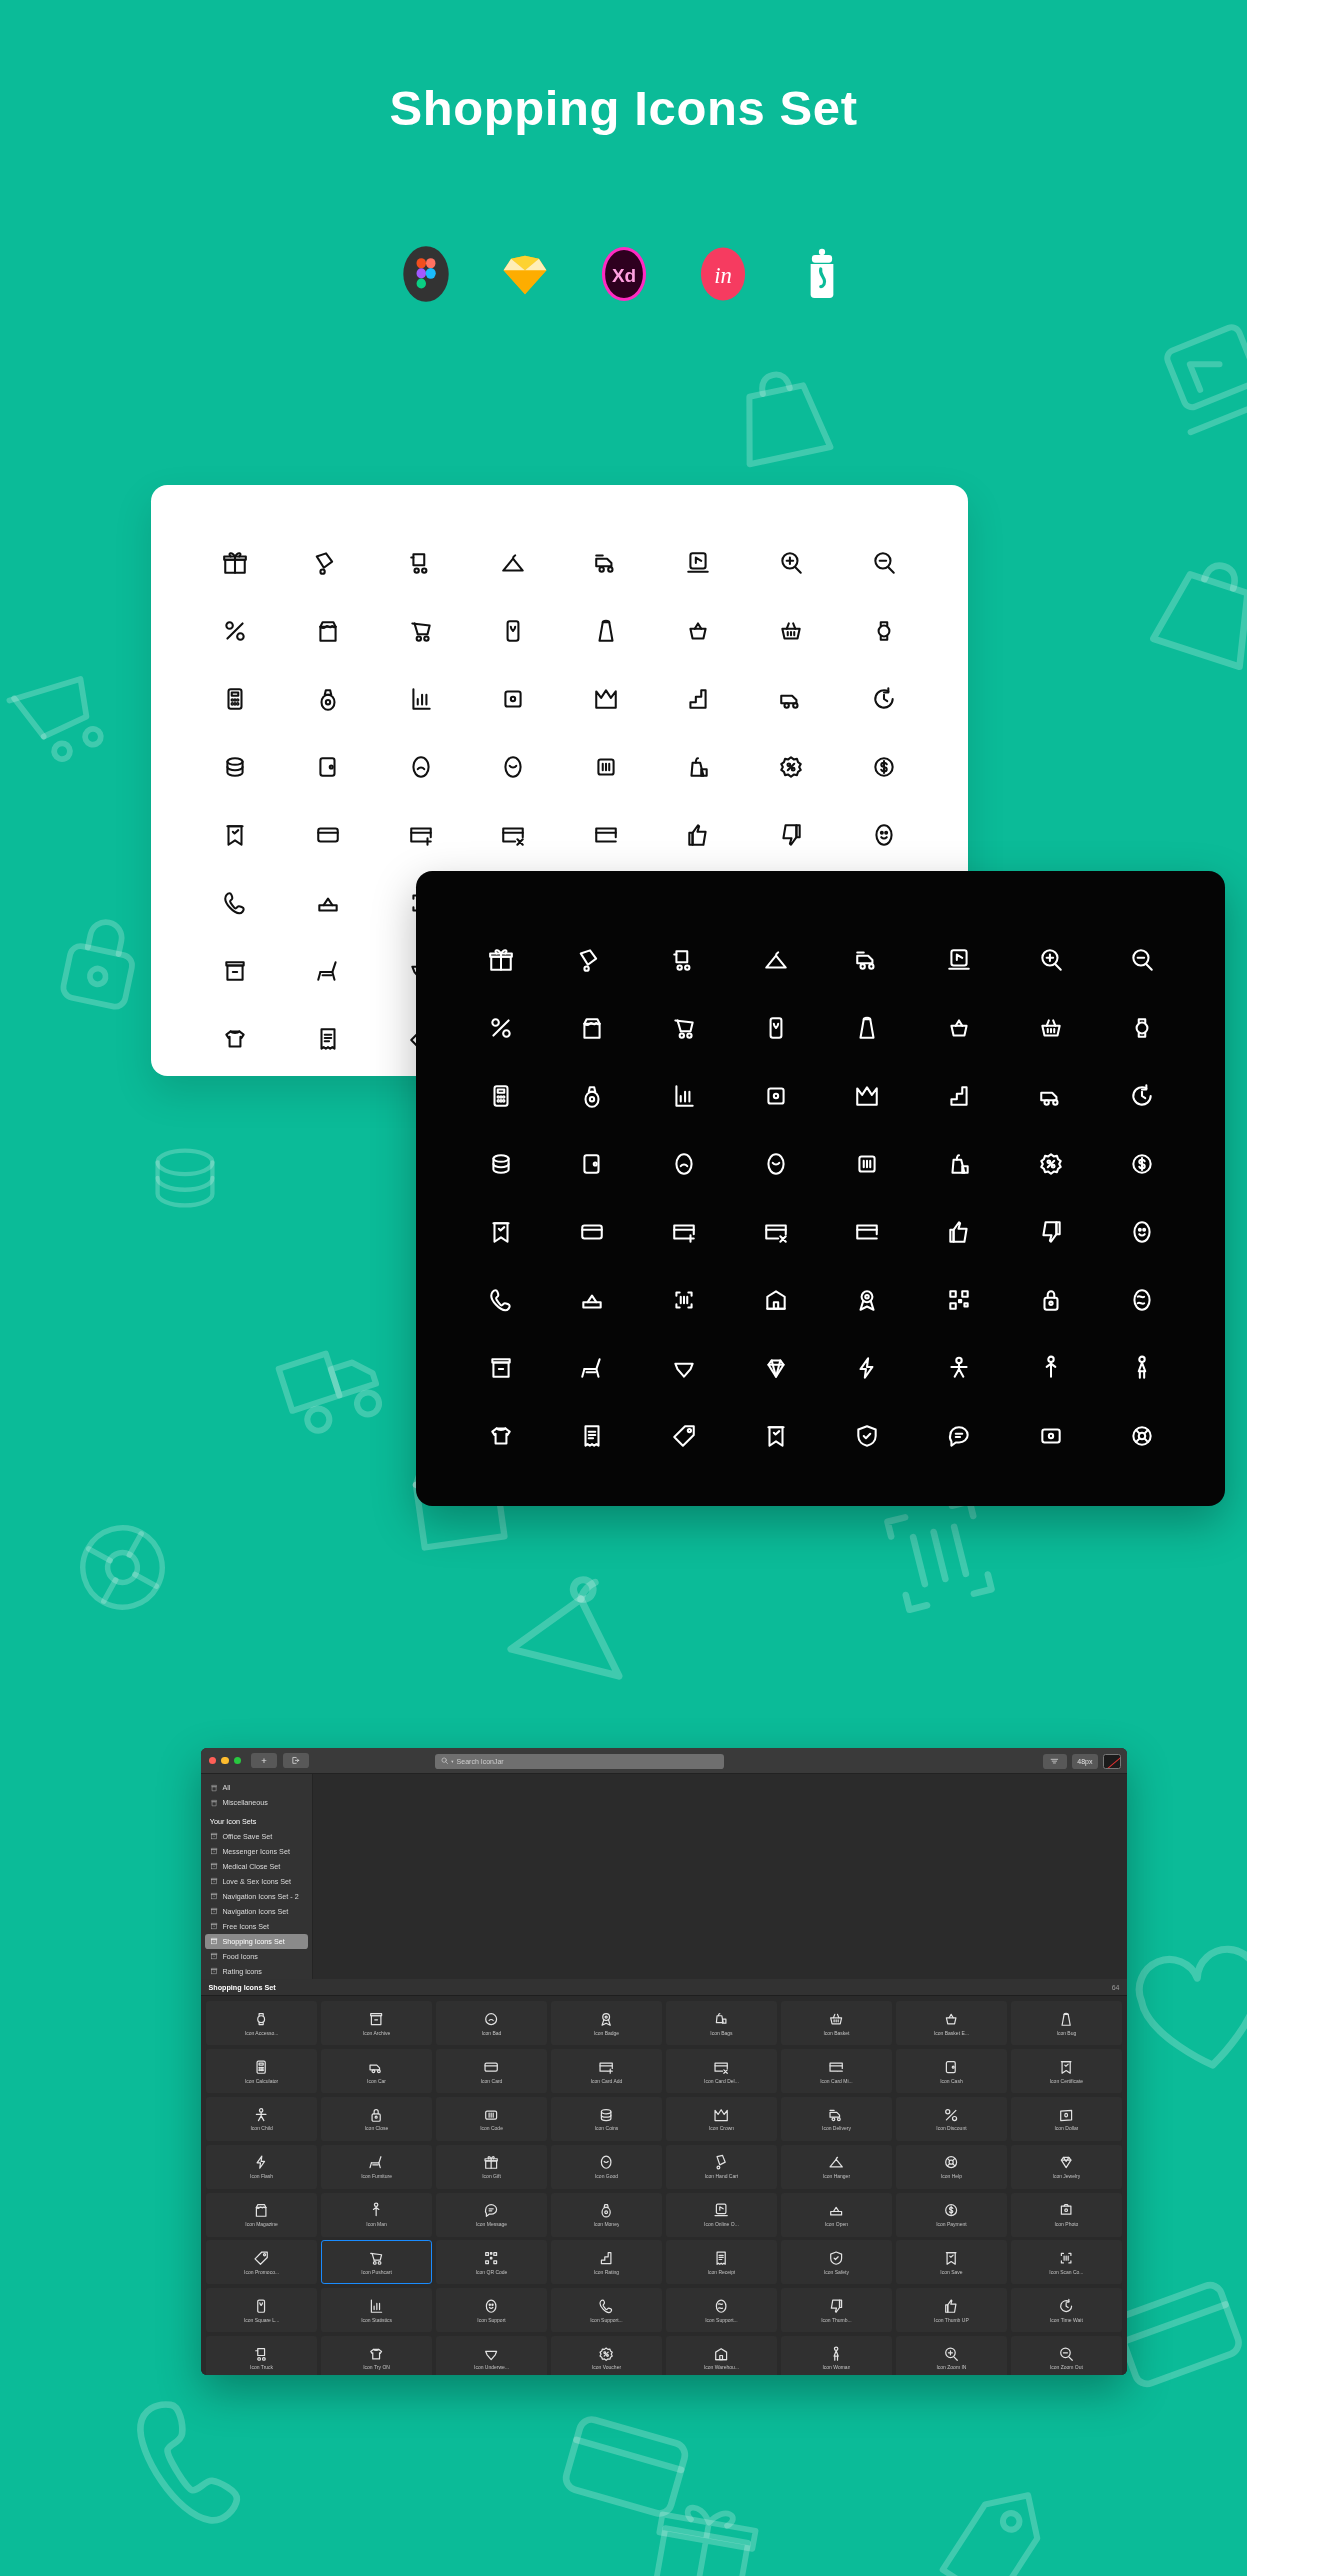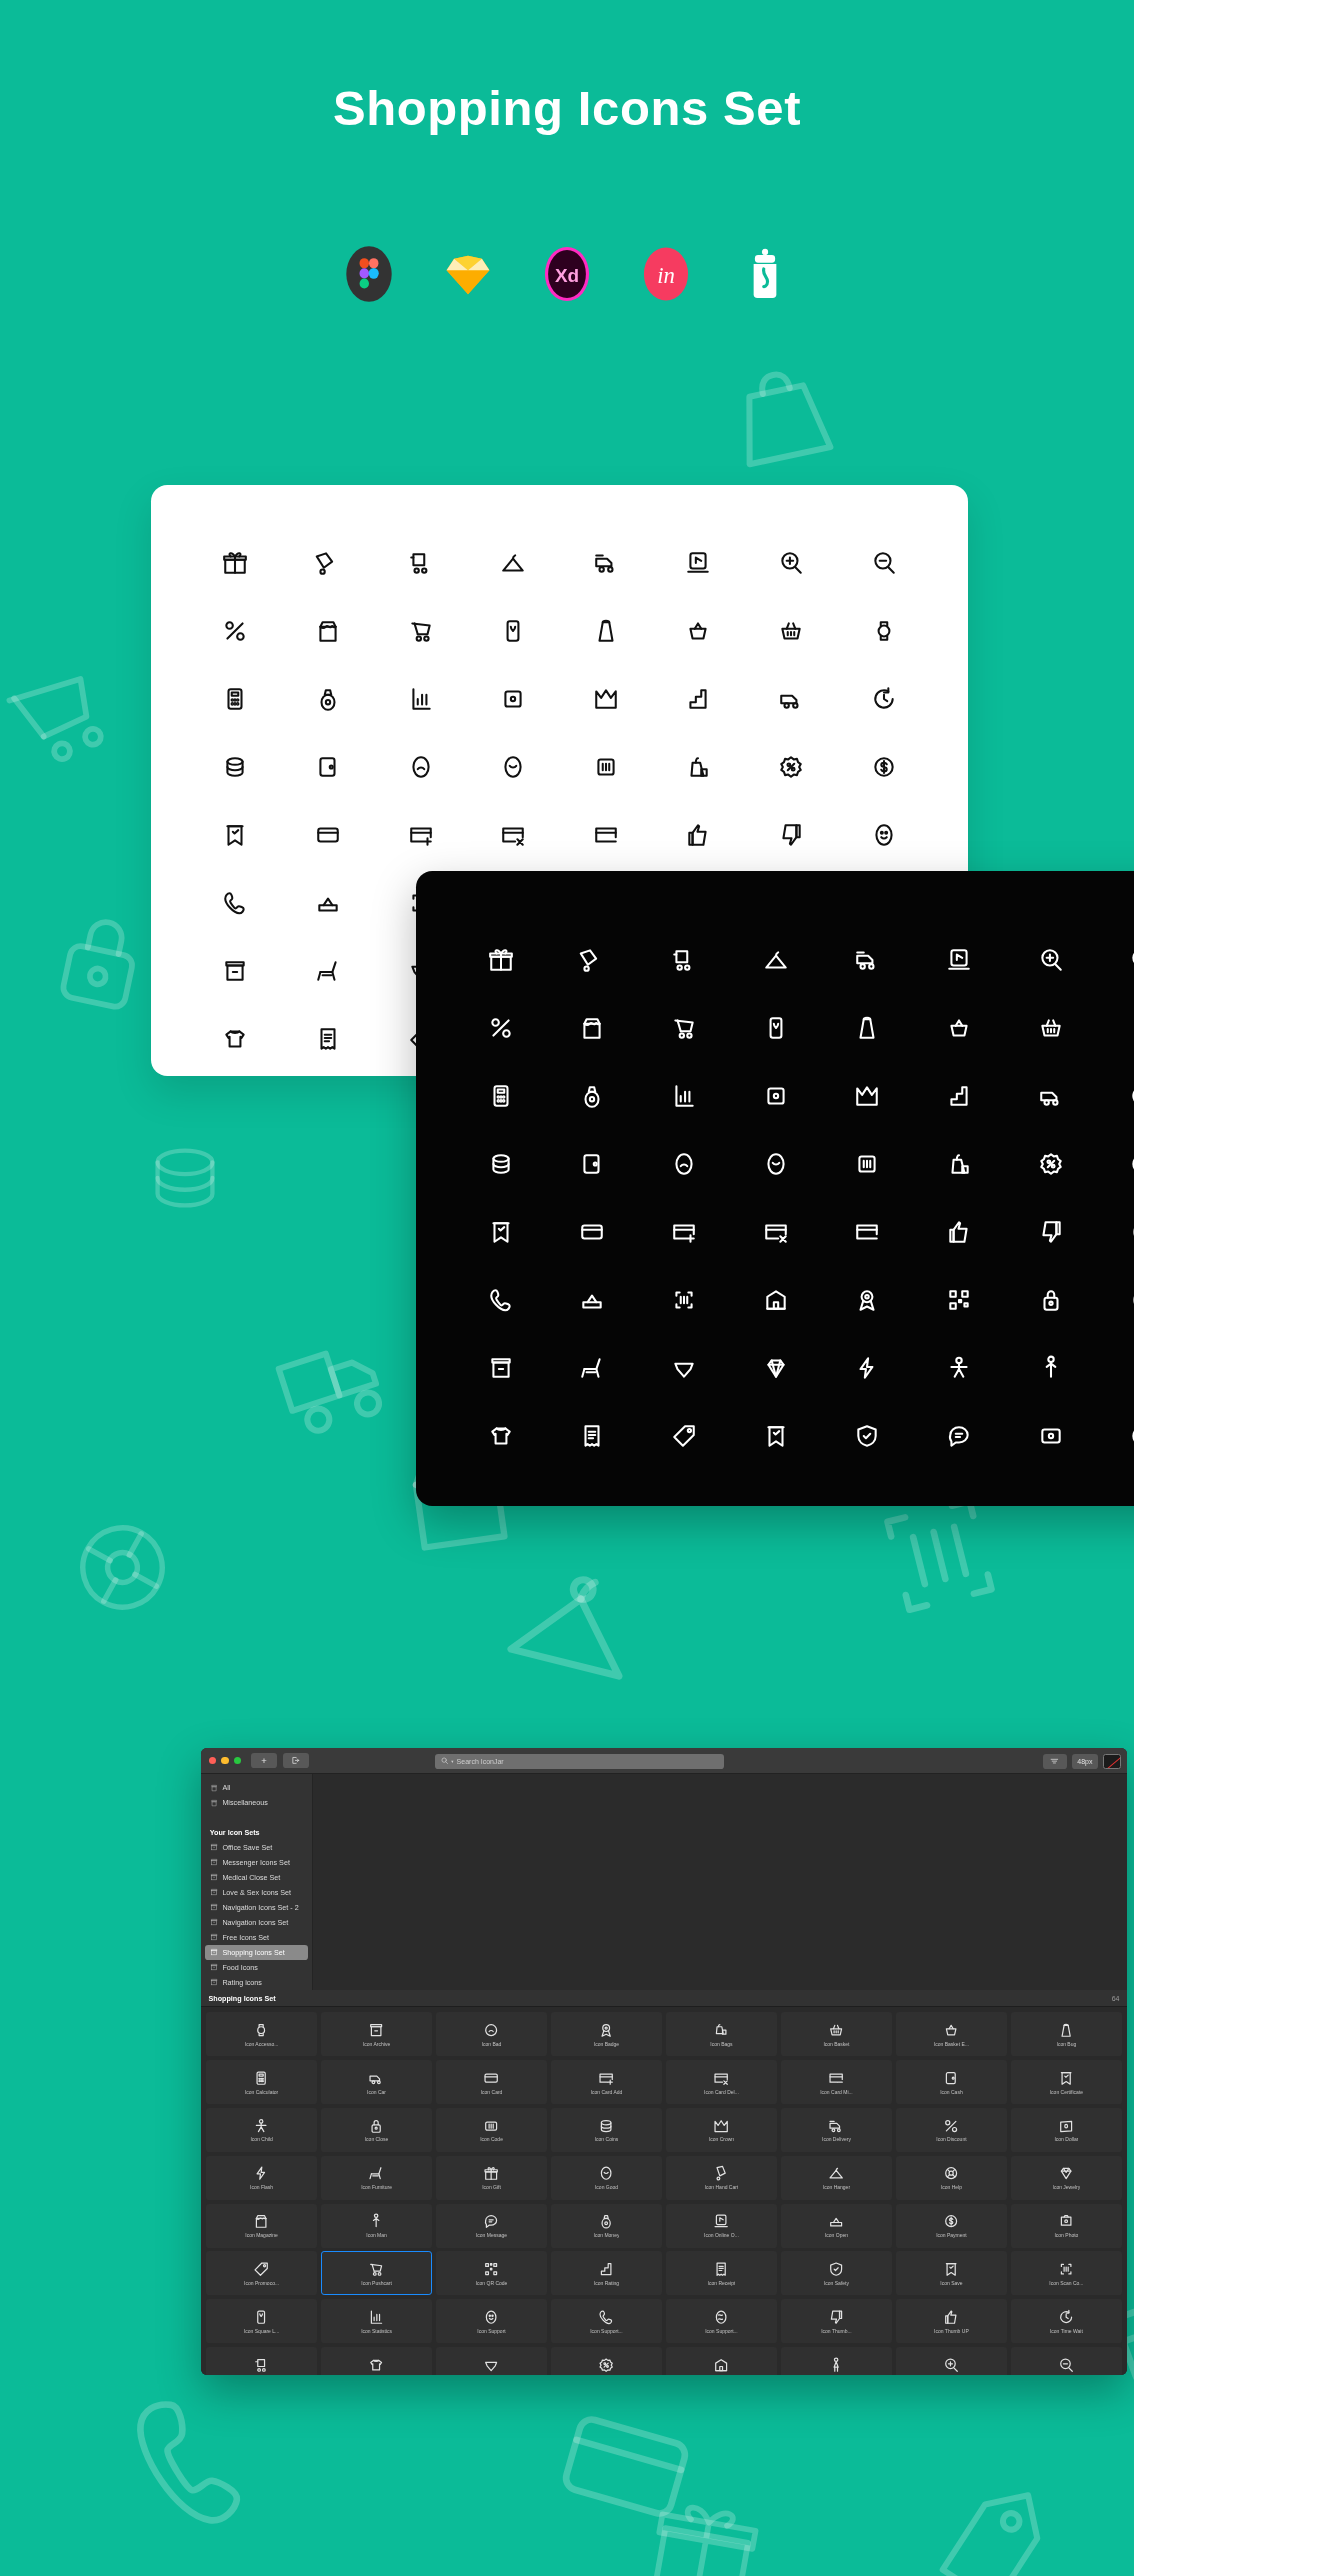--- a/index.html
+++ b/index.html
@@ -3,21 +3,21 @@
 <meta charset="utf-8">
 <style>
   * { box-sizing: border-box; margin: 0; padding: 0; }
   html, body {
     width: 1327px; height: 2576px;
     font-family: "Liberation Sans", sans-serif;
     overflow: hidden;
   }
   #page {
     position: relative;
-    width: 1134px; height: 2576px;
+    width: 1247px; height: 2576px;
     background: #0bbb98;
     overflow: hidden;
   }
 
   
   #watermarks {
     position: absolute; inset: 0;
     pointer-events: none;
   }
   .wm {
@@ -149,21 +149,21 @@
   }
   .sb-item {
     display: flex; align-items: center; gap: 4.4px;
     height: 15px; padding: 0 5px; margin: 0 3.8px;
     border-radius: 3.1px; color: #dcdcdc; font-size: 7.2px;
     white-space: nowrap;
   }
   .sb-item.active { background: #8a8a8a; color: #ffffff; }
   .sb-head {
     padding: 7px 8.8px 2.5px 8.8px;
-    font-size: 7.2px; font-weight: bold; color: #ffffff; margin-top: 11px;
+    font-size: 7.2px; font-weight: normal; color: #ffffff;
   }
   .sb-ico { width: 8.2px; height: 8.2px; flex: none; }
   .sb-ico svg { width: 8.2px; height: 8.2px; stroke: #b6b6b6; fill: none; stroke-width: 1.5; }
   .sb-item.active .sb-ico svg { stroke: #ffffff; }
 
   
   #center { flex: 1; background: #2a2a2a; display: flex; flex-direction: column; min-width: 0; }
   #center-head {
     height: 17.6px; background: #323232; border-bottom: 0.6px solid #1e1e1e;
     display: flex; align-items: center; justify-content: space-between;

